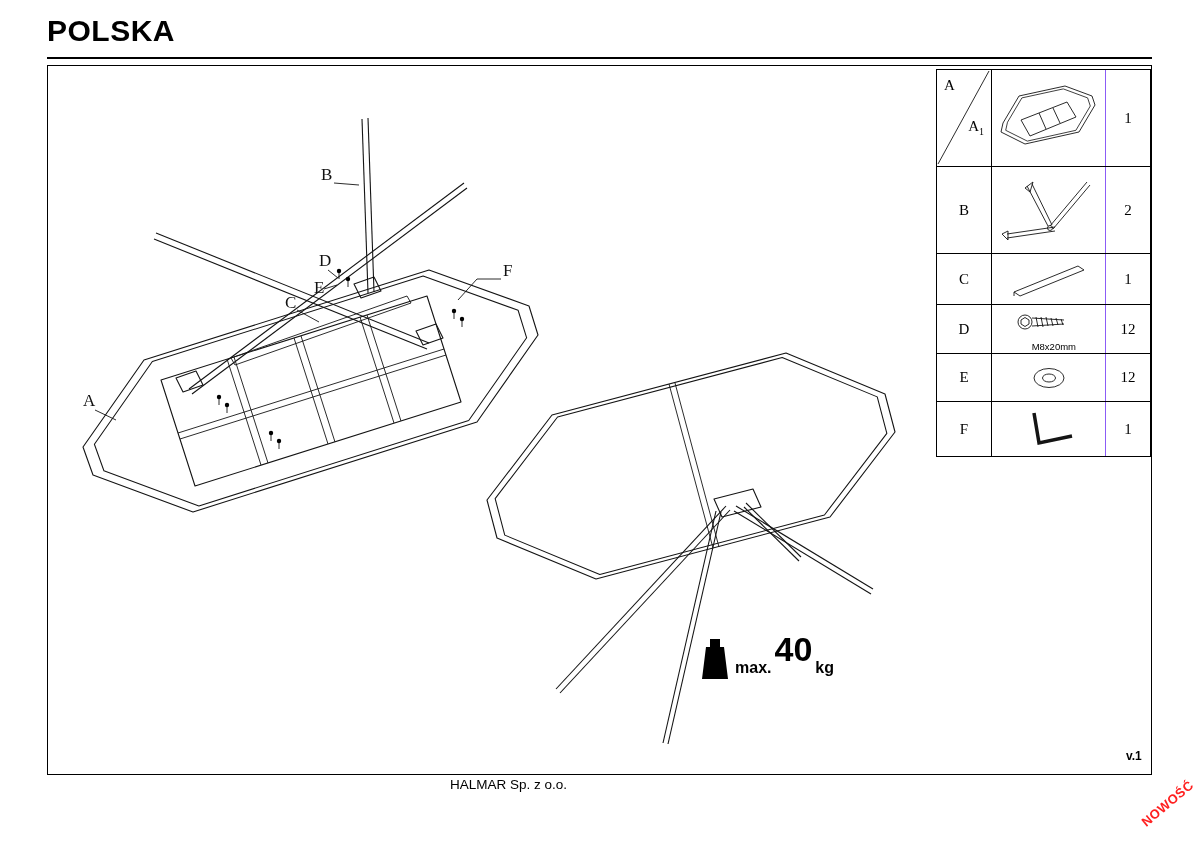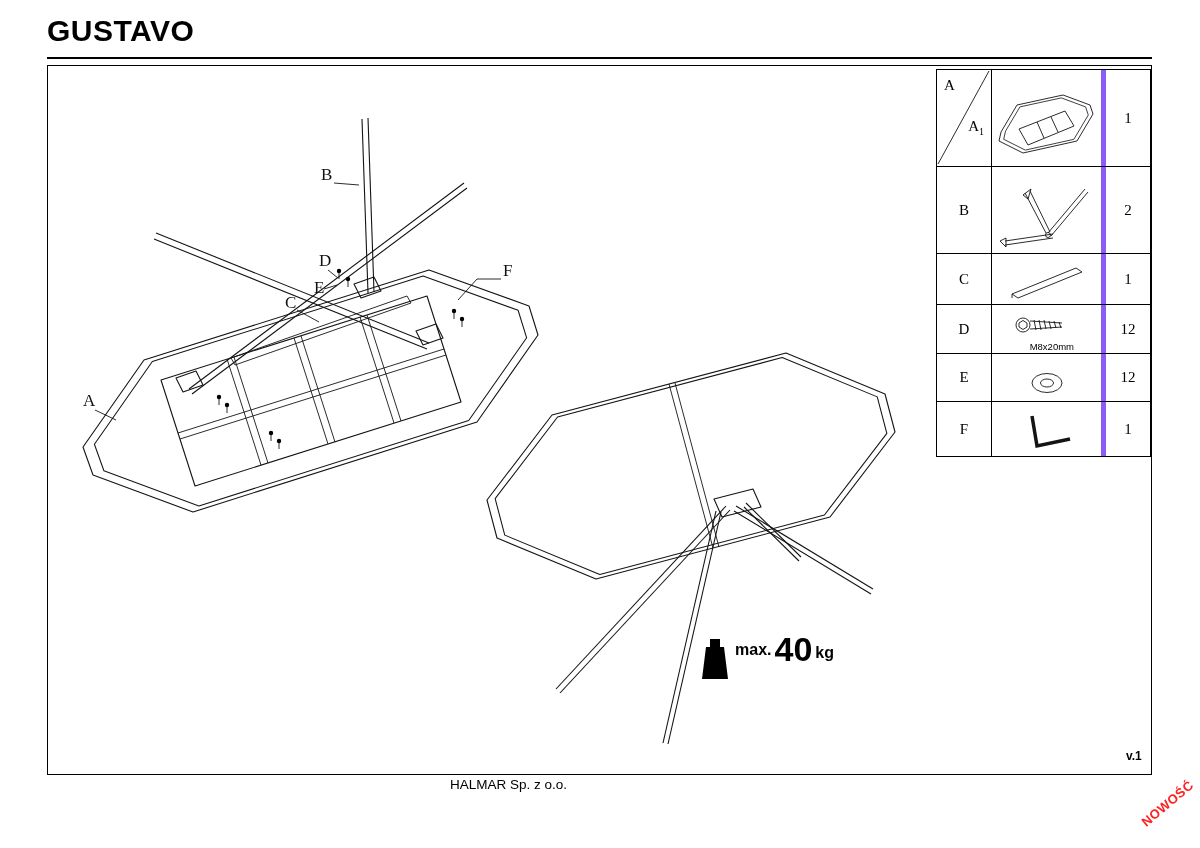--- a/index.html
+++ b/index.html
@@ -16,53 +16,53 @@
   .ln   { fill:none; stroke:#141414; stroke-width:1.1; stroke-linejoin:round; }
   .lnT  { fill:none; stroke:#141414; stroke-width:0.9; }
   .fb   { fill:#000; stroke:none; }
   .callout { font-family:"Liberation Serif", serif; font-size:17px; fill:#111; }
 
   .exploded-svg  { position:absolute; left:23px;  top:20px;  }
   .assembled-svg { position:absolute; left:433px; top:275px; }
 
   .weight { position:absolute; left:653px; top:553px; display:flex; align-items:flex-end; }
   .weight svg { margin-right:6px; }
-  .w-max  { font-weight:bold; font-size:16px; margin-bottom:21px; }
+  .w-max  { font-weight:bold; font-size:16px; margin-bottom:3px; }
   .w-val  { font-weight:bold; font-size:34px; line-height:0.85; margin:16px 3px; }
-  .w-unit { font-weight:bold; font-size:16px; margin-bottom:18px; }
+  .w-unit { font-weight:bold; font-size:16px; margin-bottom:3px; }
 
   .version { position:absolute; left:1078px; top:683px; font-size:12px; font-weight:bold; }
 
   
   .parts-table { position:absolute; left:888px; top:3px; width:215px; border:1px solid #000;
                  font-family:"Liberation Serif", serif; }
   .pt-row { display:flex; border-bottom:1px solid #000; }
   .pt-row:last-child { border-bottom:none; }
   .pt-cell { position:relative; }
   .pt-id  { width:55px;  border-right:1px solid #000; display:flex; align-items:center; justify-content:center; font-size:15px; }
-  .pt-img { width:114px; border-right:5px solid #8b5cf6; display:flex; align-items:flex-end; justify-content:center; }
+  .pt-img { width:114px; border-right:1px solid #8b5cf6; display:flex; align-items:center; justify-content:center; }
   .pt-qty { width:44px;  display:flex; align-items:center; justify-content:center; font-size:15px; }
   .pt-id-a { display:block; }
   .a-top    { position:absolute; left:7px; top:7px; font-size:15px; }
   .a-bottom { position:absolute; right:7px; top:48px; font-size:15px; }
   .a-sub    { font-size:10px; vertical-align:sub; }
   .spec { position:absolute; left:50%; transform:translateX(-38%); bottom:1px; font-family:"Liberation Sans",sans-serif; font-size:9.5px; }
 
   .footer { position:absolute; left:0; top:776px; width:1017px; text-align:center;
             font-size:13.5px; line-height:18px; }
 
   .badge { position:absolute; left:1136px; top:796px; transform:rotate(-40deg);
            transform-origin:center; color:#ff2020; font-weight:bold; font-size:13px; letter-spacing:.5px; }
 </style>
 </head>
 <body>
 
 <div class="page">
 
-  <div class="sheet-title">GUSTAVO</div>
+  <div class="sheet-title">POLSKA</div>
   <div class="title-rule"></div>
 
   <div class="main-box">
 
     <svg class="exploded-svg" width="480" height="450" viewBox="0 0 480 450">
       <g>
         <polygon id="topOutline" class="ln" points="12,361 73,274 358,184 458,220 467,249 406,336 122,426 22,389"></polygon>
         <use href="#topOutline" transform="translate(240,305) scale(0.95) translate(-240,-305)"></use>
         <polygon class="ln" points="90,294 356,210 390,316 124,400"></polygon>
         <line class="lnT" x1="156" y1="273" x2="190" y2="379"></line>

